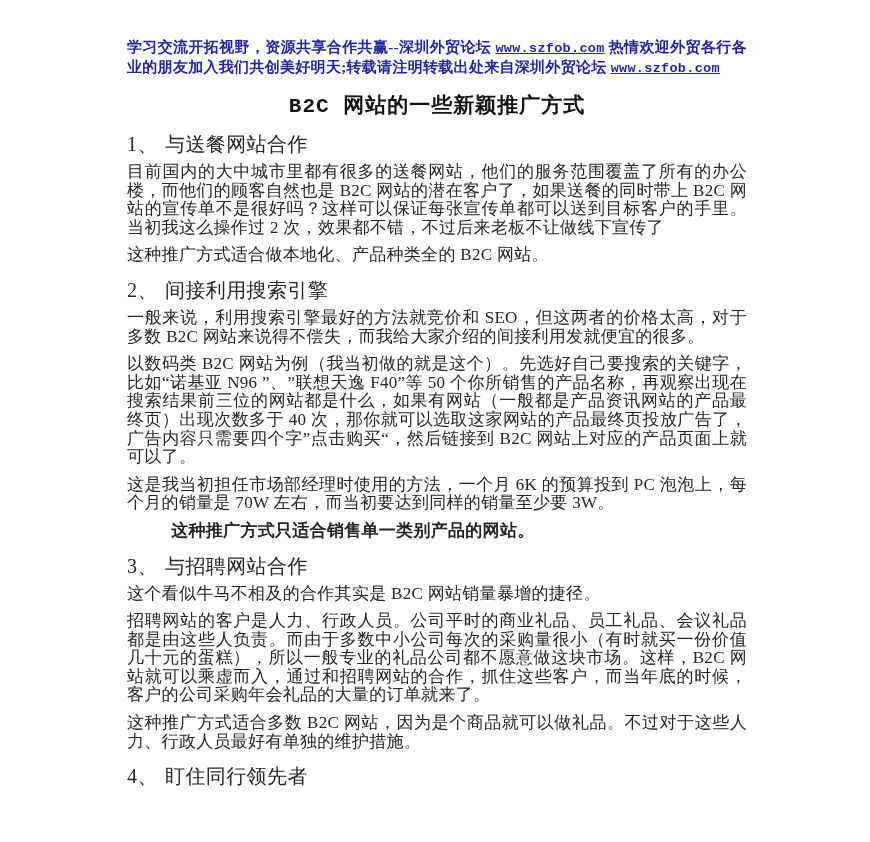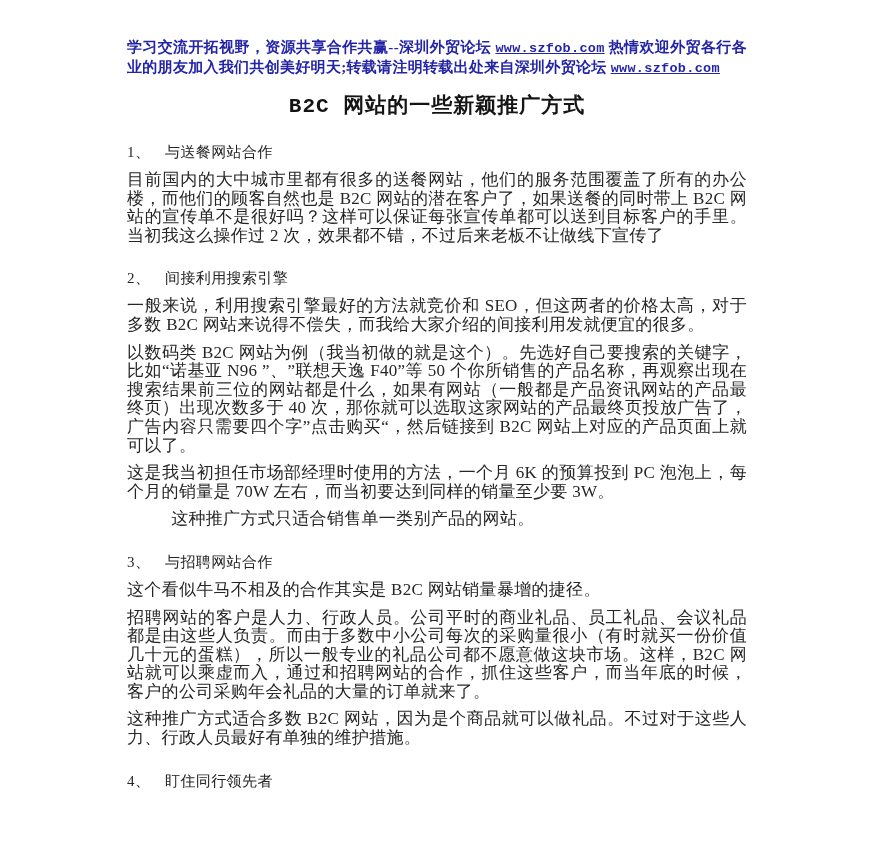--- a/index.html
+++ b/index.html
@@ -40,57 +40,59 @@
     font-family: Liberation Mono, monospace;
     font-weight: bold;
     font-size: 21px;
     line-height: 25px;
     text-align: center;
     letter-spacing: 1px;
     color: #141414;
     margin: 0 0 16px 0;
   }
   .section-heading {
-    font-size: 15px;
+    font-size: 20px;
     line-height: 18px;
-    margin: 24px 0 10px 0;
+    margin: 16px 0 10px 0;
     color: #262626;
     letter-spacing: 0.4px;
   }
   .section-heading .num {
     display: inline-block;
     min-width: 38px;
   }
   .para {
     font-size: 17px;
     line-height: 18.6px;
     text-align: justify;
     letter-spacing: 0.3px;
     margin: 0 0 9px 0;
     color: #262626;
   }
   .para.indent {
     text-indent: 2.6em;
+    font-weight: bold;
   }
 </style>
 </head>
 <body>
 
 <div class="page">
 
   <div class="forum-header">
     <span>学习交流开拓视野，资源共享合作共赢--深圳外贸论坛 </span><a class="forum-link">www.szfob.com</a><span> 热情欢迎外贸各行各业的朋友加入我们共创美好明天;转载请注明转载出处来自深圳外贸论坛 </span><a class="forum-link">www.szfob.com</a>
   </div>
 
   <h1 class="doc-title">B2C 网站的一些新颖推广方式</h1>
 
   <div class="section-heading">
     <span class="num">1、</span><span>与送餐网站合作</span>
   </div>
   <p class="para">目前国内的大中城市里都有很多的送餐网站，他们的服务范围覆盖了所有的办公楼，而他们的顾客自然也是 B2C 网站的潜在客户了，如果送餐的同时带上 B2C 网站的宣传单不是很好吗？这样可以保证每张宣传单都可以送到目标客户的手里。当初我这么操作过 2 次，效果都不错，不过后来老板不让做线下宣传了</p>
+  <p class="para">这种推广方式适合做本地化、产品种类全的 B2C 网站。</p>
 
   <div class="section-heading">
     <span class="num">2、</span><span>间接利用搜索引擎</span>
   </div>
   <p class="para">一般来说，利用搜索引擎最好的方法就竞价和 SEO，但这两者的价格太高，对于多数 B2C 网站来说得不偿失，而我给大家介绍的间接利用发就便宜的很多。</p>
   <p class="para">以数码类 B2C 网站为例（我当初做的就是这个）。先选好自己要搜索的关键字，比如“诺基亚 N96 ”、”联想天逸 F40”等 50 个你所销售的产品名称，再观察出现在搜索结果前三位的网站都是什么，如果有网站（一般都是产品资讯网站的产品最终页）出现次数多于 40 次，那你就可以选取这家网站的产品最终页投放广告了，广告内容只需要四个字”点击购买“，然后链接到 B2C 网站上对应的产品页面上就可以了。</p>
   <p class="para">这是我当初担任市场部经理时使用的方法，一个月 6K 的预算投到 PC 泡泡上，每个月的销量是 70W 左右，而当初要达到同样的销量至少要 3W。</p>
   <p class="para indent">这种推广方式只适合销售单一类别产品的网站。</p>
 
   <div class="section-heading">

